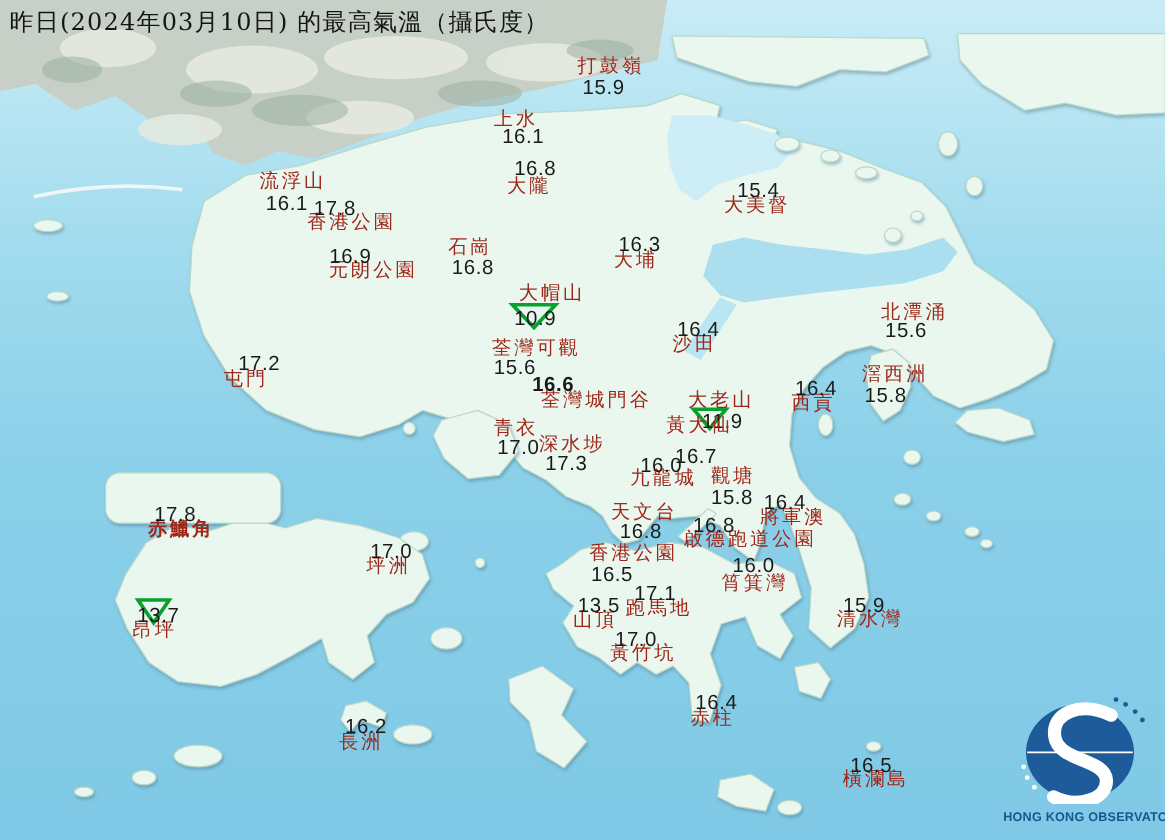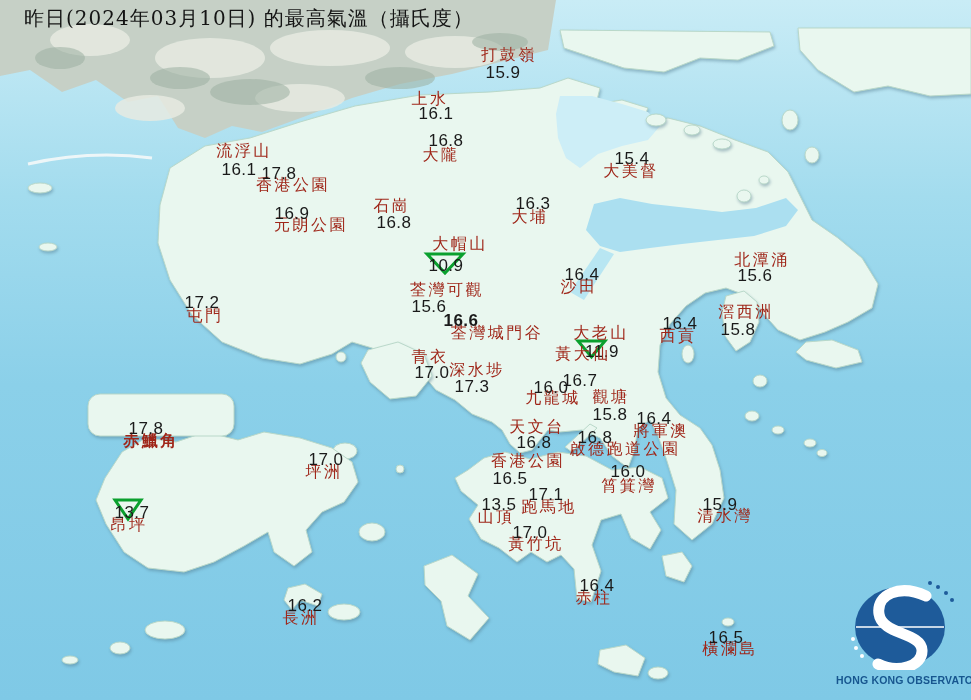--- a/index.html
+++ b/index.html
@@ -9,21 +9,21 @@
     overflow:hidden;
     background:linear-gradient(180deg,#c9ecf6 0%,#a3dcee 28%,#8bd0e9 55%,#7fc9e6 100%);
     font-family:"Liberation Sans",sans-serif;
   }
   .map-svg{position:absolute;left:0;top:0;}
   .land-group{filter:drop-shadow(1.5px 2.5px 1.5px rgba(80,120,140,.45));}
   .page-title{
     position:absolute;left:8px;top:5px;
     font-family:"DejaVu Serif","Liberation Serif",serif;
     font-size:20px;font-weight:500;color:#141414;
-    letter-spacing:1px;white-space:nowrap;margin-left:16px;
+    letter-spacing:1px;white-space:nowrap;
   }
   .stations-layer{position:absolute;inset:0;}
   .station{position:absolute;inset:0;pointer-events:none;}
   .s-name{
     position:absolute;transform:translateX(-50%);
     font-family:"DejaVu Serif","Liberation Serif",serif;
     font-size:16px;line-height:1.05;letter-spacing:2.5px;
     color:var(--name-color,#9f2619);white-space:nowrap;
   }
   .s-value{
@@ -257,21 +257,21 @@
 
     <div class="station">
 
       <span class="s-name" style="left: 746px; top: 304px;">滘西洲</span>
       <span class="s-value" style="left: 738px; top: 321px;">15.8</span>
     </div>
 
     <div class="station">
 
       <span class="s-name" style="left: 205px; top: 308px;">屯門</span>
-      <span class="s-value" style="left: 202px; top: 294px;">17.2</span>
+      <span class="s-value" style="left: 216px; top: 294px;">17.2</span>
     </div>
 
     <div class="station">
 
       <span class="s-name" style="left: 430px; top: 349px;">青衣</span>
       <span class="s-value" style="left: 432px; top: 364px;">17.0</span>
     </div>
 
     <div class="station">
 

